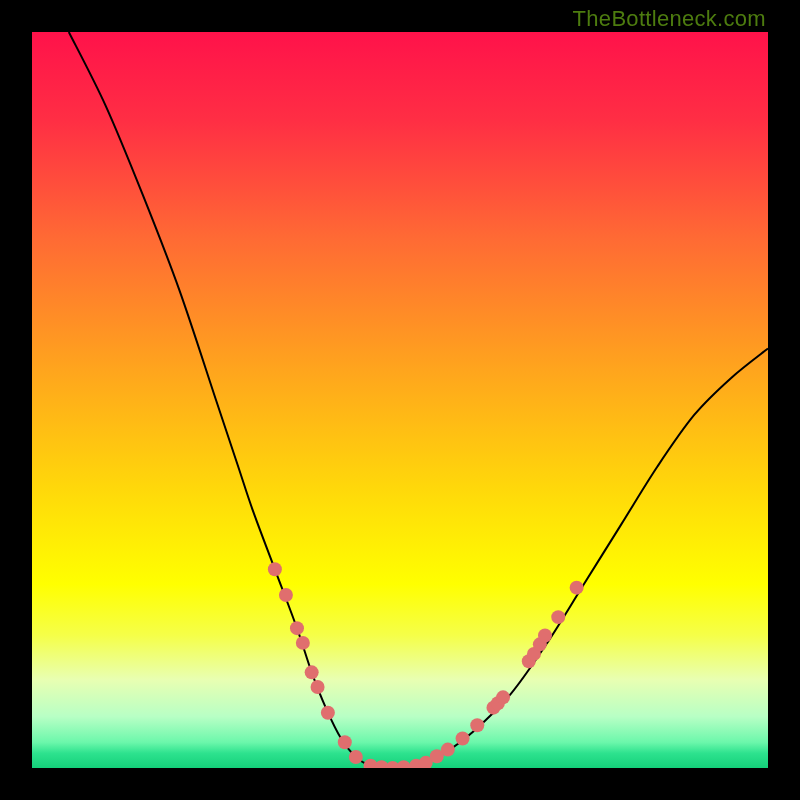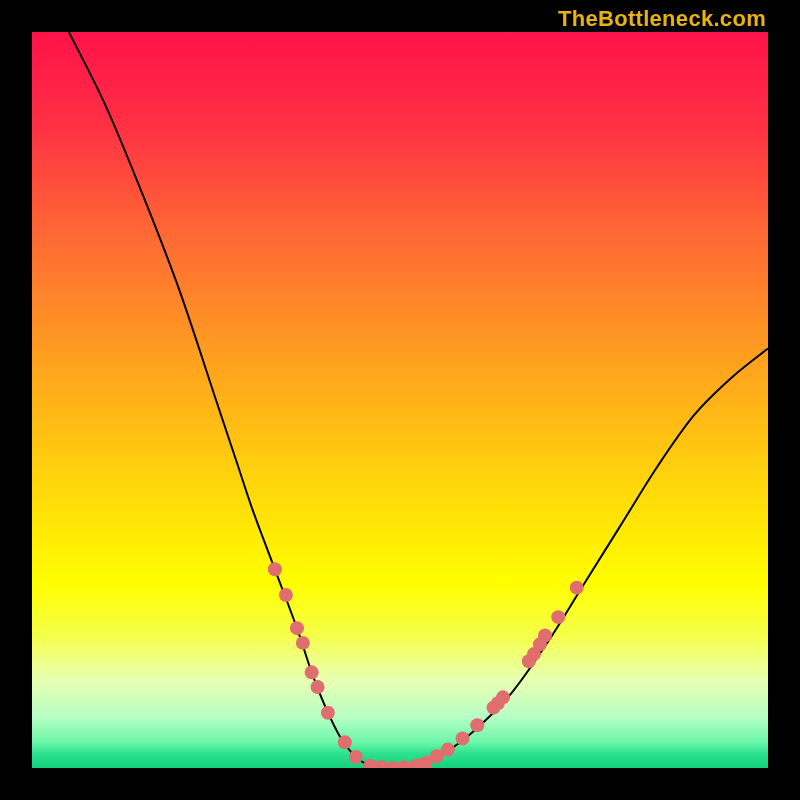--- a/index.html
+++ b/index.html
@@ -33,24 +33,24 @@
   .curve-svg {
     position: absolute;
     inset: 0;
     width: 100%;
     height: 100%;
   }
   .watermark {
     position: absolute;
     top: 6px;
     right: 34px;
-    color: #eab308;
+    color: #4d7c0f;
     font-size: 22px;
     letter-spacing: 0.3px;
-    font-weight: 700;
+    font-weight: 400;
   }
 </style>
 </head>
 <body>
 
 <div class="frame">
   <div class="watermark">TheBottleneck.com</div>
 
   <div class="plot-area">
     <svg class="gradient" viewBox="0 0 100 100" preserveAspectRatio="none">

